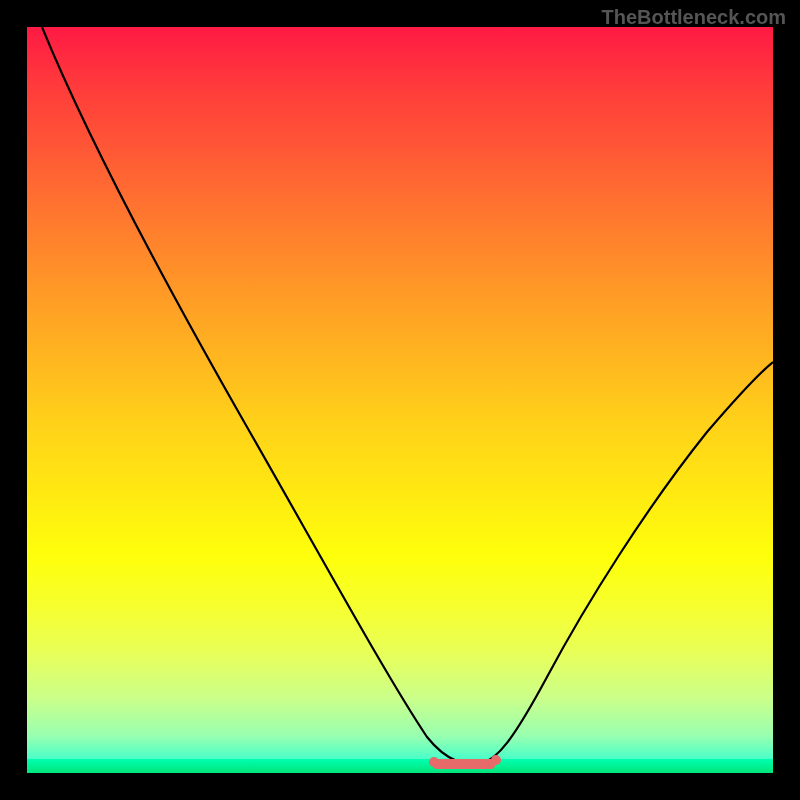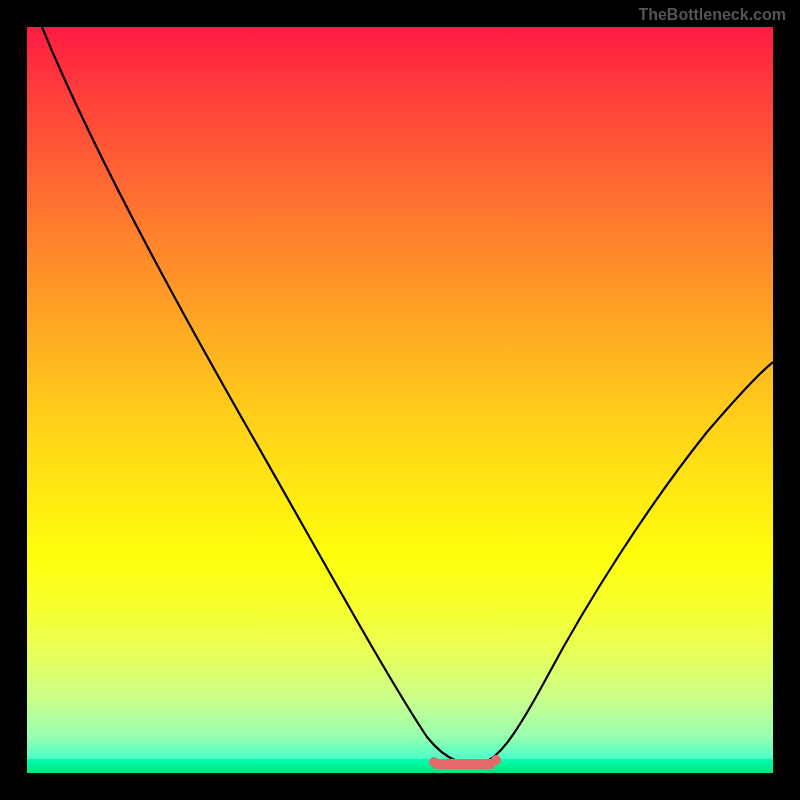--- a/index.html
+++ b/index.html
@@ -9,21 +9,21 @@
     height: 800px;
     background: #000;
     position: relative;
     font-family: Arial, Helvetica, sans-serif;
   }
   .watermark {
     position: absolute;
     top: 6px;
     right: 14px;
     color: #555;
-    font-size: 16px;
+    font-size: 20px;
     font-weight: 600;
     z-index: 5;
   }
   .plot-outer {
     position: absolute;
     left: 27px;
     top: 27px;
     width: 746px;
     height: 746px;
     background: #000;

